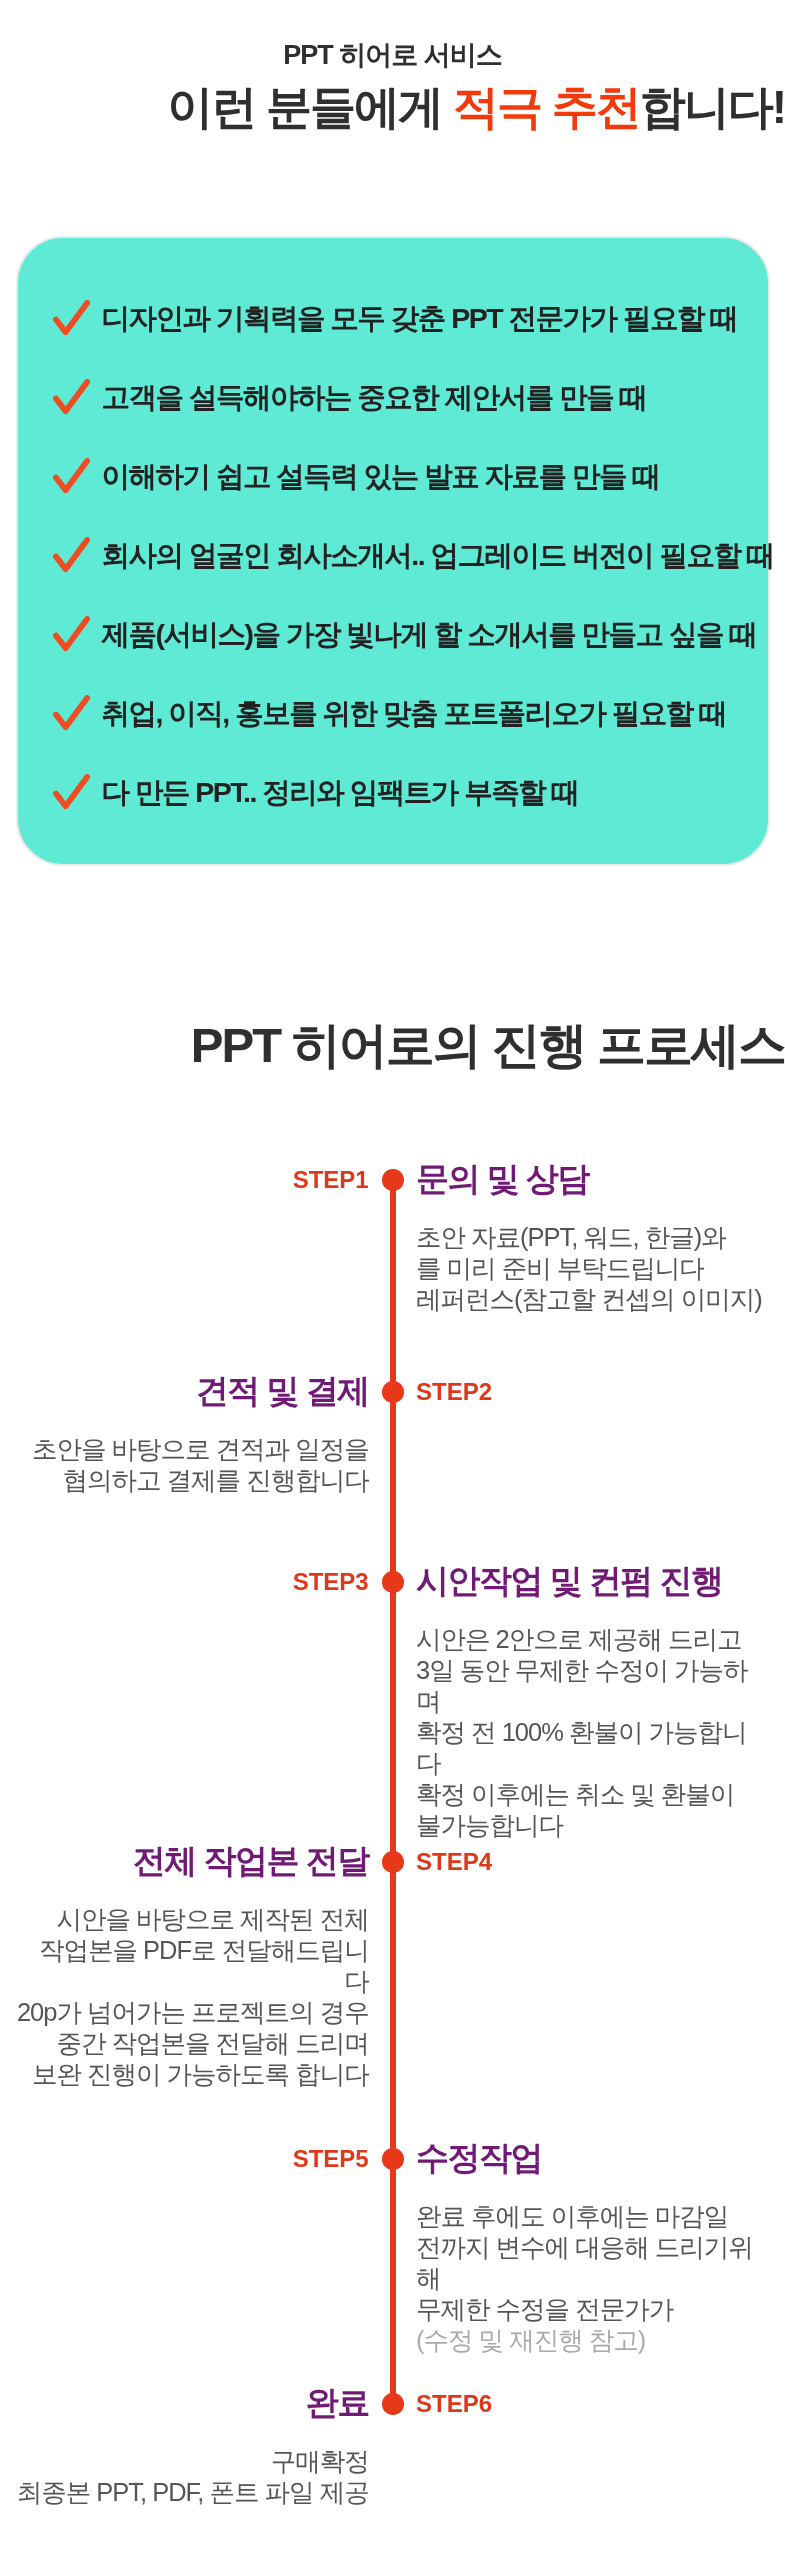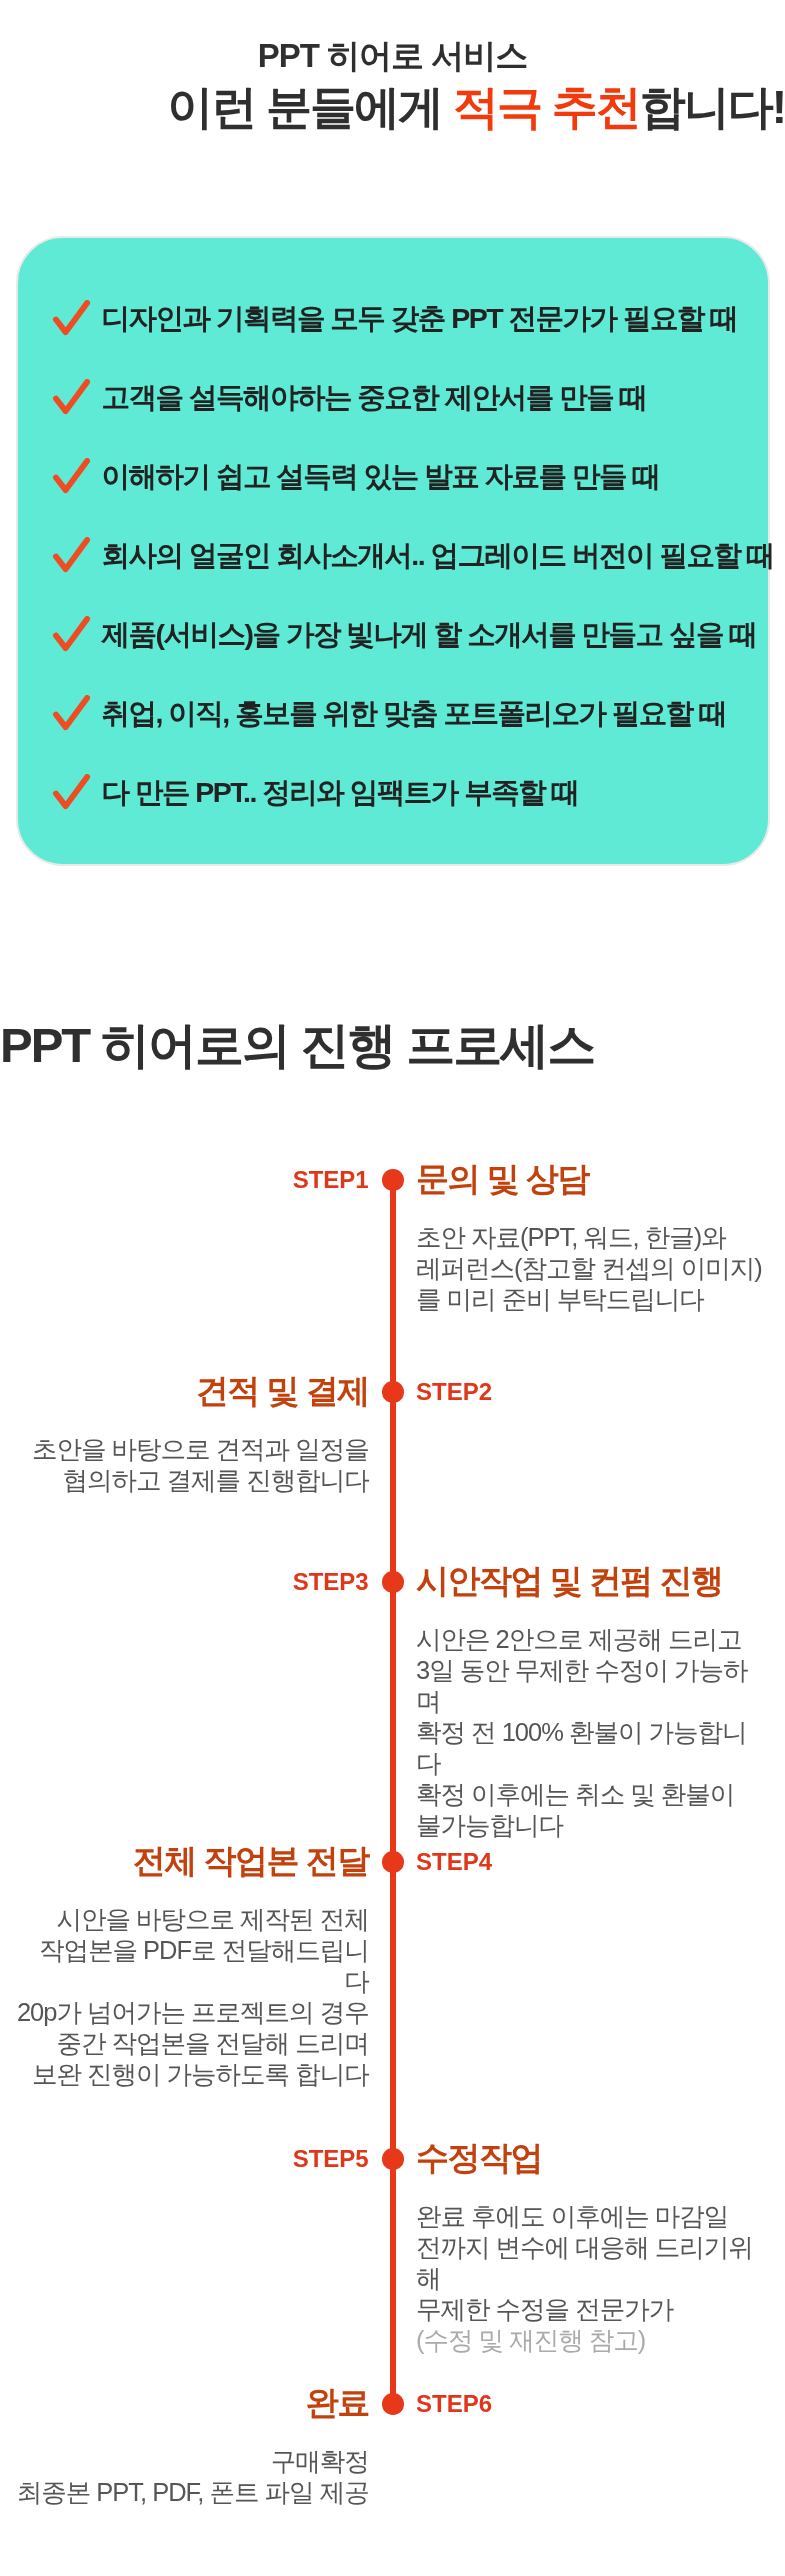--- a/index.html
+++ b/index.html
@@ -6,21 +6,21 @@
   .canvas{
     position:relative;
     width:785px;height:2576px;
     background:#ffffff;
     font-family:"Liberation Sans","DejaVu Sans",sans-serif;
     overflow:hidden;
   }
   
   .t1{
     position:absolute;top:35px;left:0;width:785px;
-    text-align:center;font-size:33px;font-weight:800;
+    text-align:center;font-size:27px;font-weight:800;
     color:#2f2f2f;letter-spacing:-1px;line-height:41px;
   }
   .t2{
     position:absolute;top:79px;left:0;width:785px;
     text-align:right;font-size:46px;font-weight:800;
     color:#2f2f2f;letter-spacing:-2px;line-height:57px;
   }
   .t2 .hl{color:#f23a0c;}
   
   .box{
@@ -35,21 +35,21 @@
   }
   .chk{width:41px;height:37px;flex:0 0 41px;margin-right:9.8px;}
   .chk svg{display:block;}
   .itxt{
     font-size:28.5px;font-weight:700;color:#222222;
     letter-spacing:-1.5px;white-space:nowrap;
   }
   
   .sec-title{
     position:absolute;top:1017px;left:0;width:785px;
-    text-align:left;font-size:49px;font-weight:800;
+    text-align:right;font-size:49px;font-weight:800;
     color:#2f2f2f;letter-spacing:-2px;line-height:57px;
   }
   .tline{
     position:absolute;left:390px;top:1180px;
     width:5.9px;height:1225px;background:#e8381a;border-radius:2.9px;
   }
   .step{position:absolute;top:0;left:0;}
   .s1{--y:1180px;} .s2{--y:1392px;} .s3{--y:1582px;}
   .s4{--y:1862px;} .s5{--y:2159px;} .s6{--y:2404px;}
   .dot{
@@ -60,21 +60,21 @@
     position:absolute;top:calc(var(--y) - 11.8px);
     font-size:24px;font-weight:800;color:#e0361a;
     letter-spacing:0;line-height:23.6px;
   }
   .step.right .label{left:15.7px;width:353px;text-align:right;}
   .step.left  .label{left:416px;width:353px;text-align:left;}
   .content{position:absolute;top:calc(var(--y) - 21.6px);}
   .step.right .content{left:416px;width:349px;text-align:left;}
   .step.left  .content{left:15.7px;width:353px;text-align:right;}
   .stitle{
-    font-size:33px;font-weight:800;color:#c2410c;
+    font-size:33px;font-weight:800;color:#701a75;
     letter-spacing:-1.5px;line-height:41px;
   }
   .sbody{
     margin-top:23px;font-size:25.5px;color:#555555;
     letter-spacing:-1px;line-height:31px;font-weight:400;
   }
   .sbody .note{color:#aaaaaa;}
 </style>
 </head>
 <body>
@@ -148,22 +148,22 @@
 
   <div class="tline"></div>
 
   <div class="step right s1">
     <div class="dot"></div>
     <div class="label">STEP1</div>
     <div class="content">
       <div class="stitle">문의 및 상담</div>
       <div class="sbody">
         <div>초안 자료(PPT, 워드, 한글)와</div>
+        <div>를 미리 준비 부탁드립니다</div>
         <div>레퍼런스(참고할 컨셉의 이미지)</div>
-        <div>를 미리 준비 부탁드립니다</div>
       </div>
     </div>
   </div>
 
   <div class="step left s2">
     <div class="dot"></div>
     <div class="label">STEP2</div>
     <div class="content">
       <div class="stitle">견적 및 결제</div>
       <div class="sbody">

